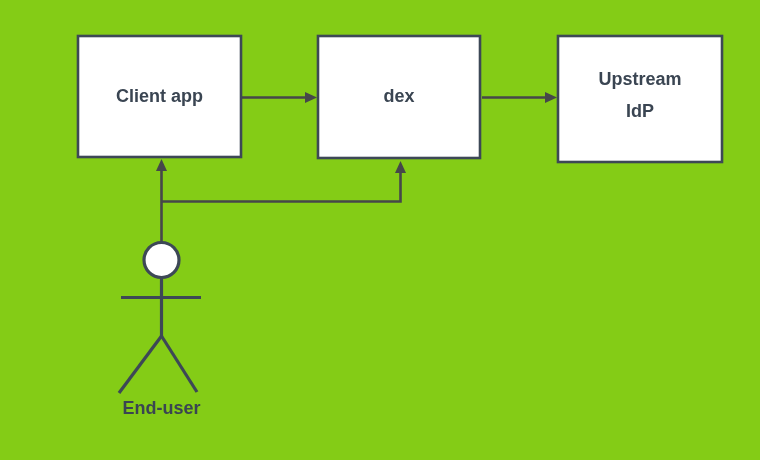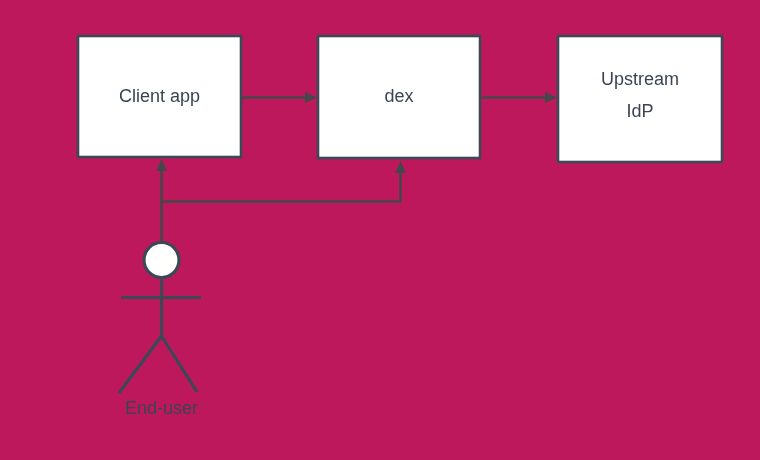--- a/index.html
+++ b/index.html
@@ -10,21 +10,22 @@
   body {
     width: 760px;
     height: 460px;
     overflow: hidden;
     font-family: "Liberation Sans", sans-serif;
   }
   #diagram-canvas {
     position: relative;
     width: 760px;
     height: 460px;
-    background: #be185d;
+    background: #84cc16;
+    font-weight: bold;
   }
   #diagram-svg {
     position: absolute;
     top: 0;
     left: 0;
     width: 760px;
     height: 460px;
     display: block;
   }
   .node-box {

